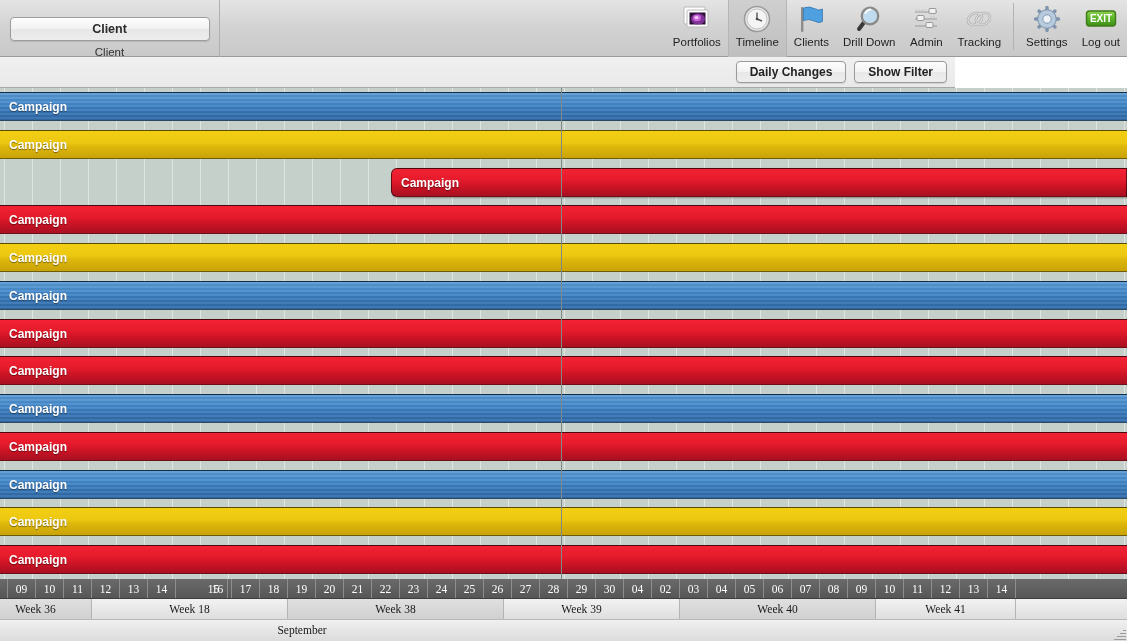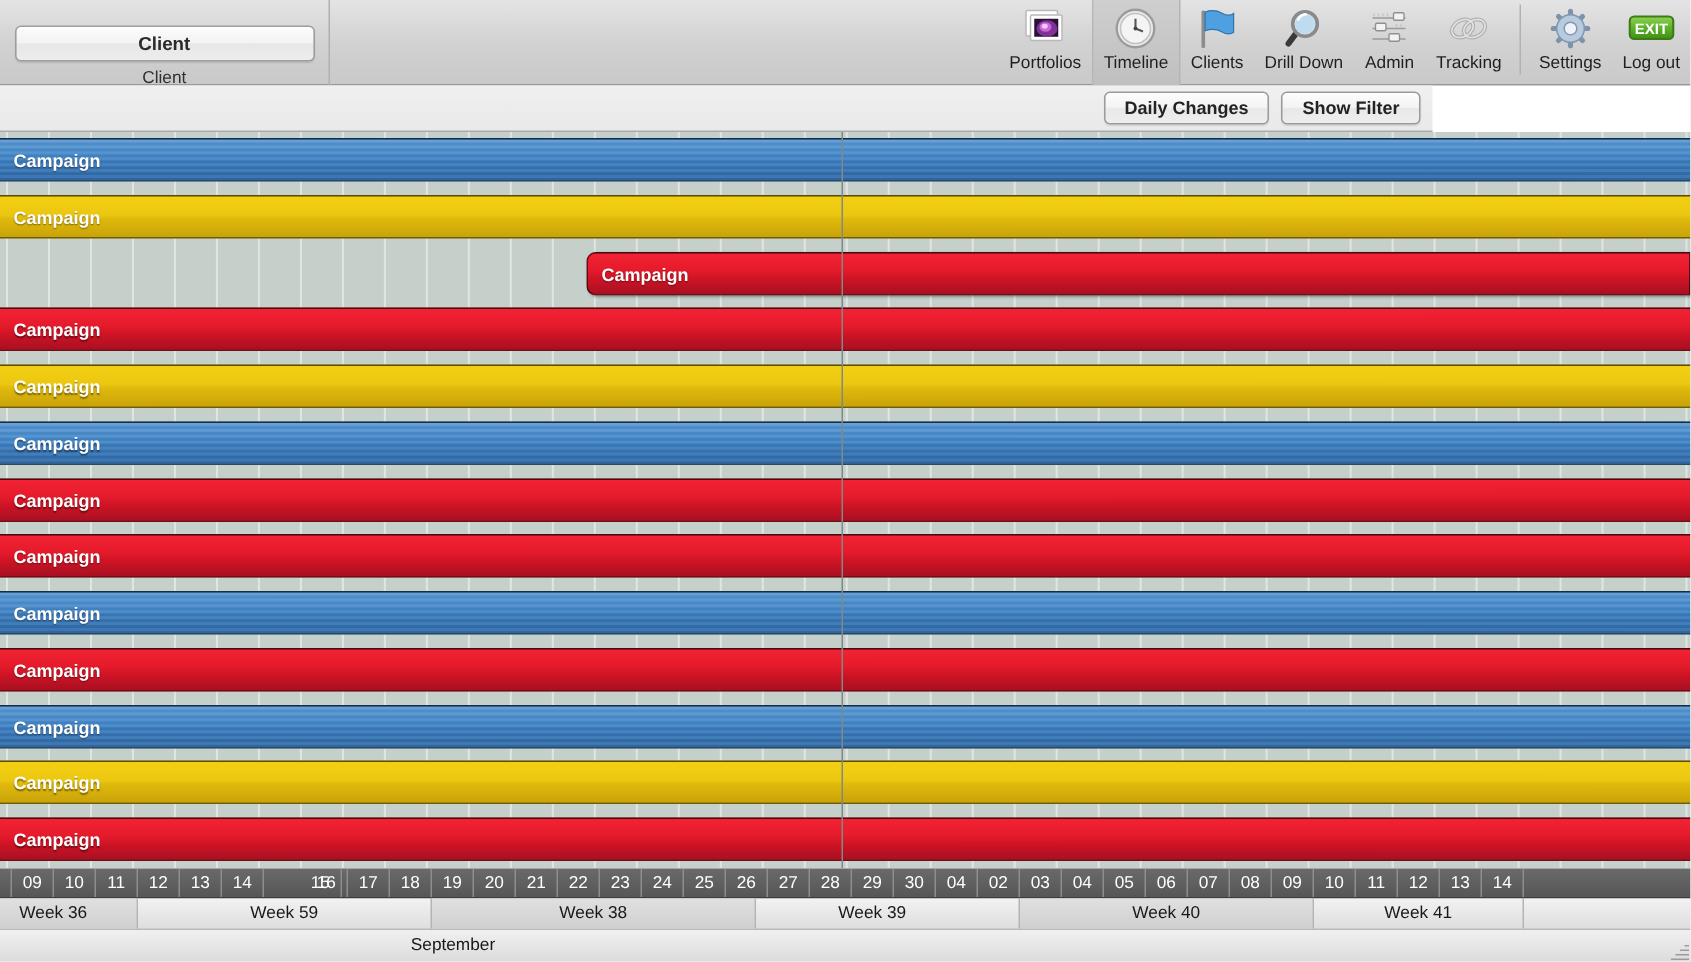--- a/index.html
+++ b/index.html
@@ -137,21 +137,21 @@
       linear-gradient(to bottom,#5a9ad6 0%,#4186c8 45%,#3b7cbe 55%,#2f6aa8 100%);
   }
   .c-yellow{
     background:linear-gradient(to bottom,#f3cf13 0%,#ecc711 45%,#e0b90c 55%,#c9a309 100%);
   }
   .c-red{
     background:linear-gradient(to bottom,#f22233 0%,#e51b2c 40%,#cf1425 62%,#a81022 100%);
   }
 
   
-  .axis{ position:relative; width:1127px; height:62px; background:#e6e6e6; }
+  .axis{ position:relative; width:1127px; height:62px; background:#e6e6e6;font-family:Liberation Serif, serif; }
   .daystrip{
     position:relative; height:20px; width:1127px;
     background:linear-gradient(to bottom,#6a6a6a,#565656);
     border-bottom:1px solid #3d3d3d;
     overflow:hidden;
   }
   .day{
     position:absolute; top:0; height:20px;
     border-right:1px solid #8d8d8d;
     color:#ffffff; font-size:11.5px;
@@ -447,21 +447,21 @@
       <div class="day" style="left: 820px; width: 28px;">08</div>
       <div class="day" style="left: 848px; width: 28px;">09</div>
       <div class="day" style="left: 876px; width: 28px;">10</div>
       <div class="day" style="left: 904px; width: 28px;">11</div>
       <div class="day" style="left: 932px; width: 28px;">12</div>
       <div class="day" style="left: 960px; width: 28px;">13</div>
       <div class="day" style="left: 988px; width: 28px;">14</div>
     </div>
   <div class="weekstrip" id="weekstrip">
       <div class="week alt" style="left: -20px; width: 112px;">Week 36</div>
-      <div class="week" style="left: 92px; width: 196px;">Week 59</div>
+      <div class="week" style="left: 92px; width: 196px;">Week 18</div>
       <div class="week alt" style="left: 288px; width: 216px;">Week 38</div>
       <div class="week" style="left: 484px; width: 196px;">Week 39</div>
       <div class="week alt" style="left: 680px; width: 196px;">Week 40</div>
       <div class="week" style="left: 876px; width: 140px;">Week 41</div>
     </div>
   <div class="monthstrip" id="monthstrip">
       <div class="month" style="left: -20px; width: 644px;">September</div>
     <div class="resize-grip">
       <i style="bottom:0;width:12px"></i>
         <i style="bottom:3px;width:9px"></i>

